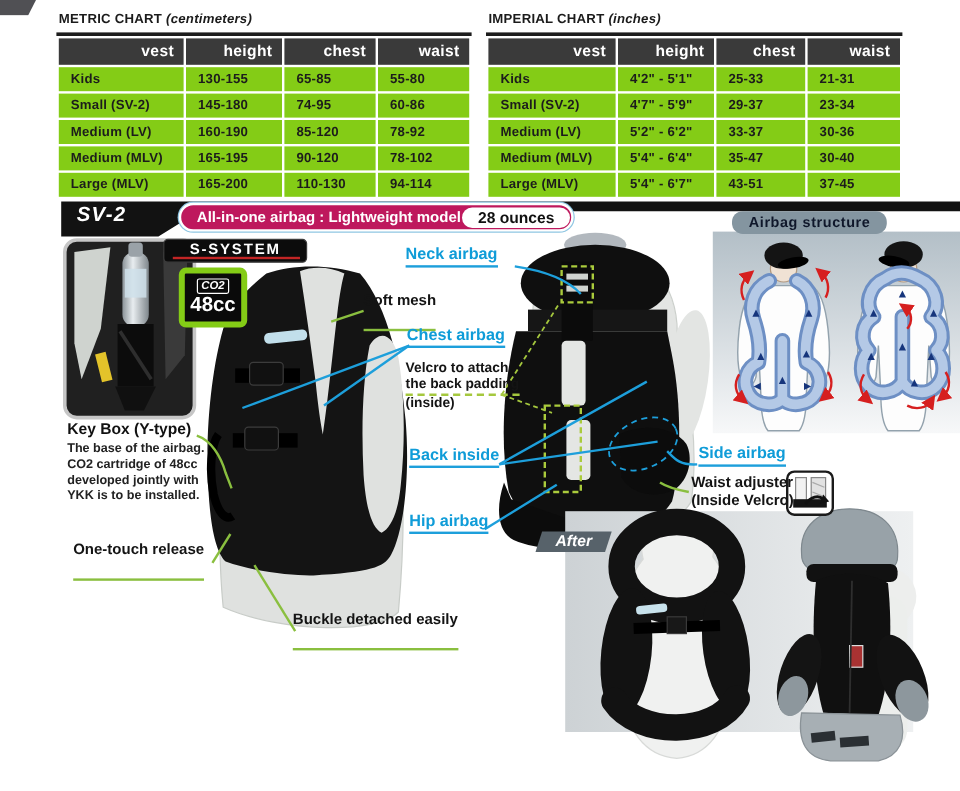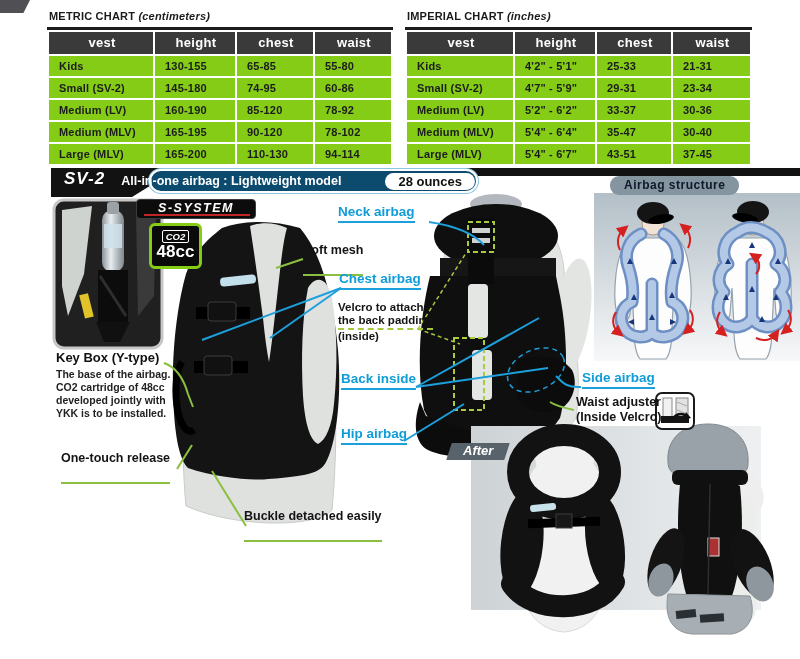--- a/index.html
+++ b/index.html
@@ -12,53 +12,53 @@
     clip-path:polygon(0 0,100% 0,78% 100%,0 100%);
   }
   
   .chart{position:absolute;top:10px}
   #metric-chart{left:47px}
   #imperial-chart{left:405px}
   .chart-title{font-size:11px;font-weight:bold;color:#1b1b1b;margin:0 0 5px 2px;letter-spacing:.2px}
   .chart-title .note{font-style:italic}
   table.size-table{border-collapse:separate;border-spacing:2px;background:#fff;border-top:3px solid #1d1d1d}
   table.size-table th{
-    background:#3a3a3a;color:#fff;font-size:13px;font-weight:bold;text-align:center;
+    background:#3a3a3a;color:#fff;font-size:13px;font-weight:bold;text-align:right;
     padding:3px 8px 4px 10px;letter-spacing:.3px;
   }
   table.size-table td{
     background:#84cc16;color:#1c1c1c;font-size:11px;font-weight:bold;
     padding:4px 8px 4px 10px;letter-spacing:.2px;
   }
   
   .diagram{position:absolute;left:16px;top:166px;width:800px;height:493px}
   .diagram svg{position:absolute;left:0;top:0}
   .lbl{position:absolute;font-weight:bold;white-space:nowrap;line-height:1.1}
   .lbl-blue{color:#0f9cd8;font-size:13.5px;border-bottom:2px solid #1d9fdb;padding-bottom:1px}
   .lbl-green{color:#141414;font-size:12.5px;border-bottom:2px solid #8abf3f;padding-bottom:16px}
   .sv2-label{position:absolute;left:48px;top:3px;color:#fff;font-size:17px;font-weight:bold;font-style:italic;letter-spacing:1px}
   .banner-pill{
     position:absolute;left:133px;top:3px;width:312px;height:20px;
-    background:#0c4a6e;border:2px solid #fff;border-radius:13px;box-shadow:0 0 0 1px #8fc6e2;
-    display:flex;align-items:center;justify-content:flex-end;padding-left:13px;gap:44px;
+    background:#be185d;border:2px solid #fff;border-radius:13px;box-shadow:0 0 0 1px #8fc6e2;
+    display:flex;align-items:center;justify-content:space-between;padding-left:13px;
   }
   .banner-pill .title{color:#fff;font-size:12.5px;font-weight:bold;white-space:nowrap}
   .banner-pill .badge{
     background:#fff;color:#101010;font-size:13px;font-weight:bold;border-radius:10px;
     padding:1px 13px;margin-right:1px;white-space:nowrap;
   }
   .s-system{
     position:absolute;left:120px;top:33px;width:118px;height:18px;background:#0c0c0c;
-    border-radius:4px;border:1px solid #3c3c3c;color:#fff;font-weight:bold;font-style:italic;
+    border-radius:4px;border:1px solid #3c3c3c;color:#fff;font-weight:bold;
     font-size:12.5px;letter-spacing:1.5px;text-align:center;line-height:17px;
   }
   .s-system .redline{position:absolute;left:7px;right:5px;bottom:2px;height:2px;background:#c22525}
   .co2-badge{
     position:absolute;left:133px;top:57px;width:47px;height:40px;background:#0a0a0a;
-    border-radius:6px;border:3px solid #84cc16;text-align:center;
+    border-radius:6px;border:5px solid #84cc16;text-align:center;
   }
   .co2-badge .co2{
     display:inline-block;margin-top:4px;border:1px solid #fff;border-radius:2px;
     color:#fff;font-size:9.5px;font-weight:bold;font-style:italic;padding:0 3px;line-height:11px;
   }
   .co2-badge .vol{color:#fff;font-size:17px;font-weight:bold;line-height:16px}
   .keybox-title{position:absolute;left:40px;top:184px;color:#111;font-size:13px;font-weight:bold}
   .keybox-desc{position:absolute;left:40px;top:202px;width:116px;color:#222;font-size:10.5px;font-weight:bold;line-height:1.25;white-space:normal}
   .velcro-note{position:absolute;left:322px;top:135px;color:#141414;font-size:11.5px;font-weight:bold;line-height:1.15}
   .velcro-note .dashed{border-bottom:2px dashed #a5c83e;display:inline-block;padding-bottom:1px}
@@ -153,21 +153,21 @@
     </tr>
     <tr>
       <td>Kids</td>
           <td>4'2" - 5'1"</td>
           <td>25-33</td>
           <td>21-31</td>
     </tr>
     <tr>
       <td>Small (SV-2)</td>
           <td>4'7" - 5'9"</td>
-          <td>29-31</td>
+          <td>29-37</td>
           <td>23-34</td>
     </tr>
     <tr>
       <td>Medium (LV)</td>
           <td>5'2" - 6'2"</td>
           <td>33-37</td>
           <td>30-36</td>
     </tr>
     <tr>
       <td>Medium (MLV)</td>

